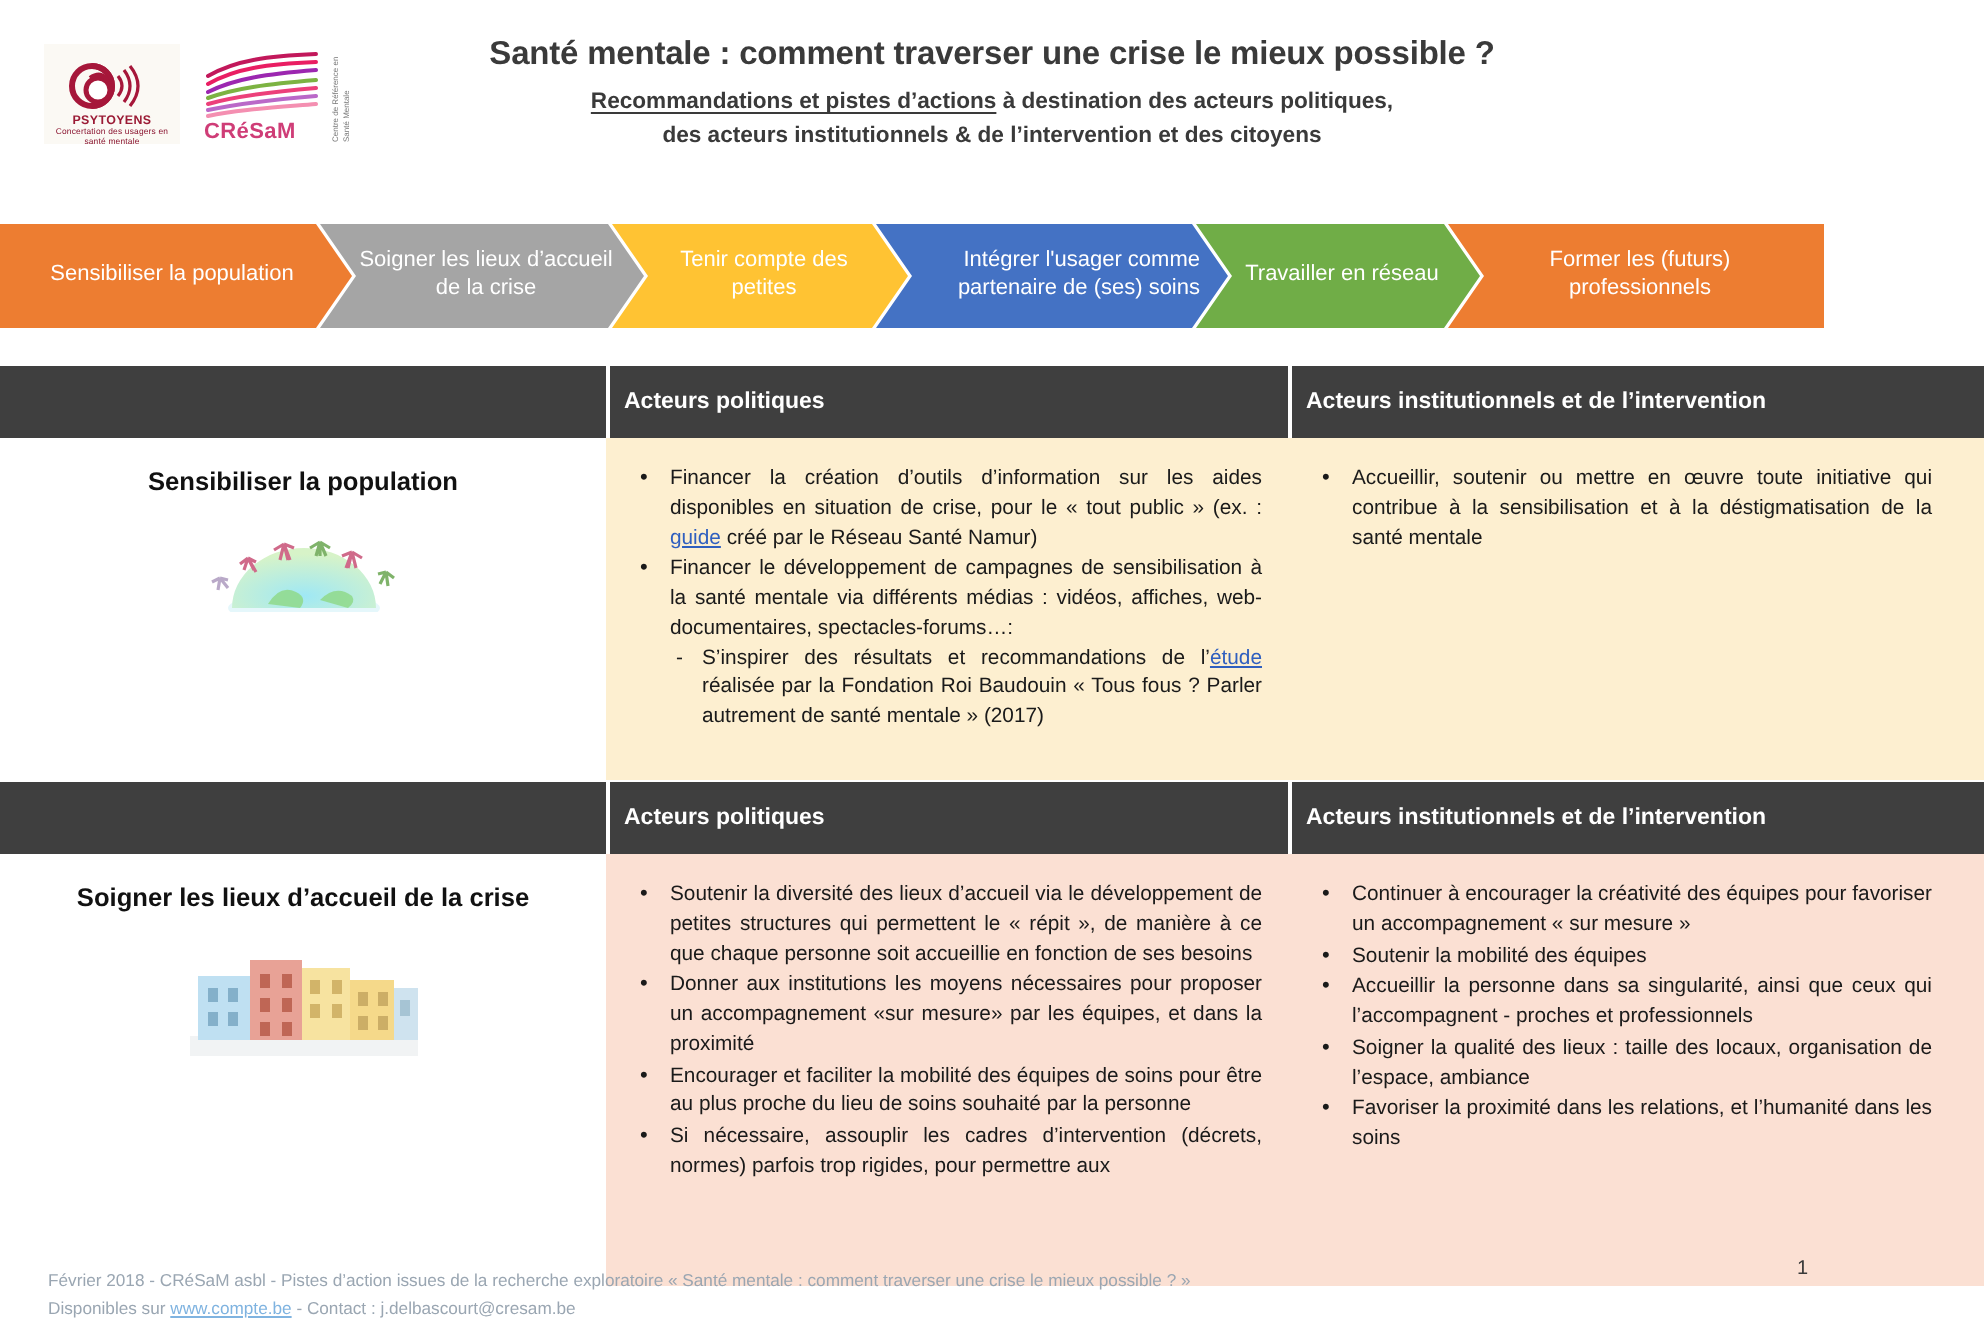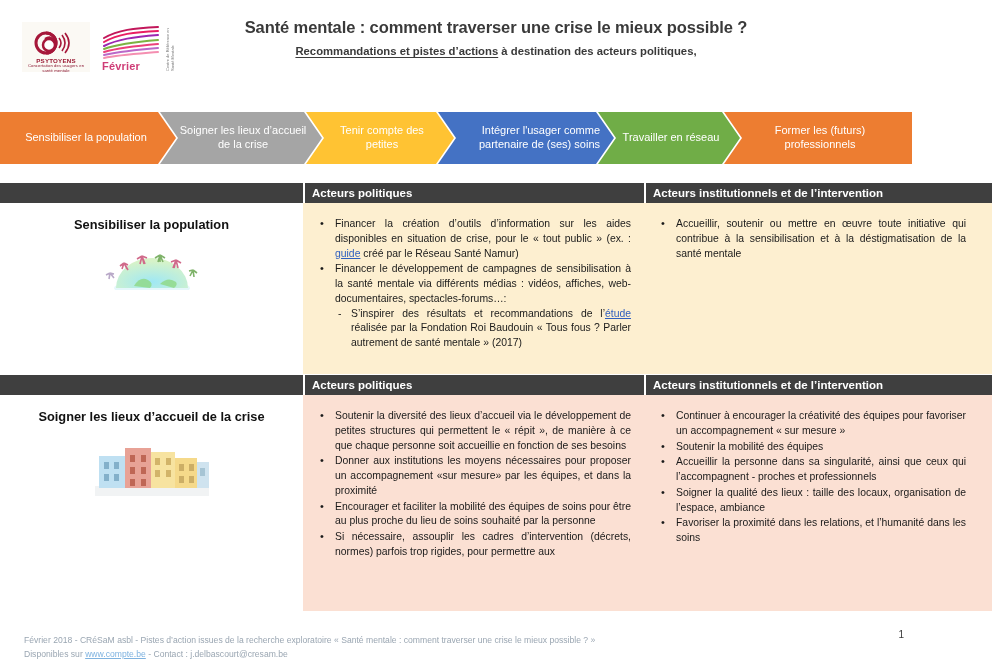--- a/index.html
+++ b/index.html
@@ -65,21 +65,21 @@
     color: #ffffff; font-size: 11px; line-height: 1.25;
     text-align: center; padding: 0 14px 0 18px;
   }
   .chev span { position: relative; z-index: 2; display:block; }
   .chev.first  { clip-path: polygon(0 0, calc(100% - 18px) 0, 100% 50%, calc(100% - 18px) 100%, 0 100%); padding-left: 10px;}
   .chev.mid    { clip-path: polygon(0 0, calc(100% - 18px) 0, 100% 50%, calc(100% - 18px) 100%, 0 100%, 18px 50%); }
   .chev.last   { clip-path: polygon(0 0, 100% 0, 100% 50%, 100% 100%, 0 100%, 18px 50%); }
 
   
   .section { position: relative; width: 992px; }
-  .sec-head { display: flex; height: 20px; }
+  .sec-head { display: flex; height: 36px; }
   .sec-head .hcell {
     background: #3f3f3f; color: #ffffff;
     font-size: 11.5px; font-weight: bold;
     display: flex; align-items: center;
   }
   .hcell.h-left  { width: 303px; }
   .hcell.h-mid   { width: 341px; padding-left: 7px; border-left: 2px solid #fff; }
   .hcell.h-right { width: 348px; padding-left: 7px; border-left: 2px solid #fff; }
 
   .sec-body { display: flex; }
@@ -172,30 +172,31 @@
           <g fill="none" stroke-width="2" stroke-linecap="round">
             <path d="M4 16 C18 8, 34 6, 58 5" stroke="#C2185B"></path>
             <path d="M4 20 C18 12, 34 10, 58 9" stroke="#E91E63"></path>
             <path d="M4 24 C18 17, 34 15, 58 13" stroke="#9C27B0"></path>
             <path d="M4 27 C18 22, 34 20, 58 18" stroke="#7CB342"></path>
             <path d="M4 30 C18 26, 34 24, 58 22" stroke="#EC407A"></path>
             <path d="M4 33 C18 30, 34 28, 58 26" stroke="#BA68C8"></path>
             <path d="M4 36 C18 33, 34 32, 58 30" stroke="#F48FB1"></path>
           </g>
         </svg>
-        <div class="cresam-word">Février</div>
+        <div class="cresam-word">CRéSaM</div>
         <div class="cresam-vtxt">Centre de Référence en Santé Mentale</div>
       </div>
     </div>
 
     <div class="title-block">
       <div class="main-title">Santé mentale : comment traverser une crise le mieux possible ?</div>
       <div class="sub-line">
         <span class="u">Recommandations et pistes d’actions</span><span> à destination des acteurs politiques,</span>
       </div>
+      <div class="sub-line" style="margin-top:1px">des acteurs institutionnels &amp; de l’intervention et des citoyens</div>
     </div>
   </div>
 
   <div class="banner" id="banner">
       <div class="chev first" style="background: rgb(237, 125, 49); width: 176px; margin-left: 0px; z-index: 20;">
         <span>Sensibiliser la population</span>
       </div>
       <div class="chev mid" style="background: rgb(165, 165, 165); width: 162px; margin-left: -16px; z-index: 19;">
         <span>Soigner les lieux d’accueil de la crise</span>
       </div>

